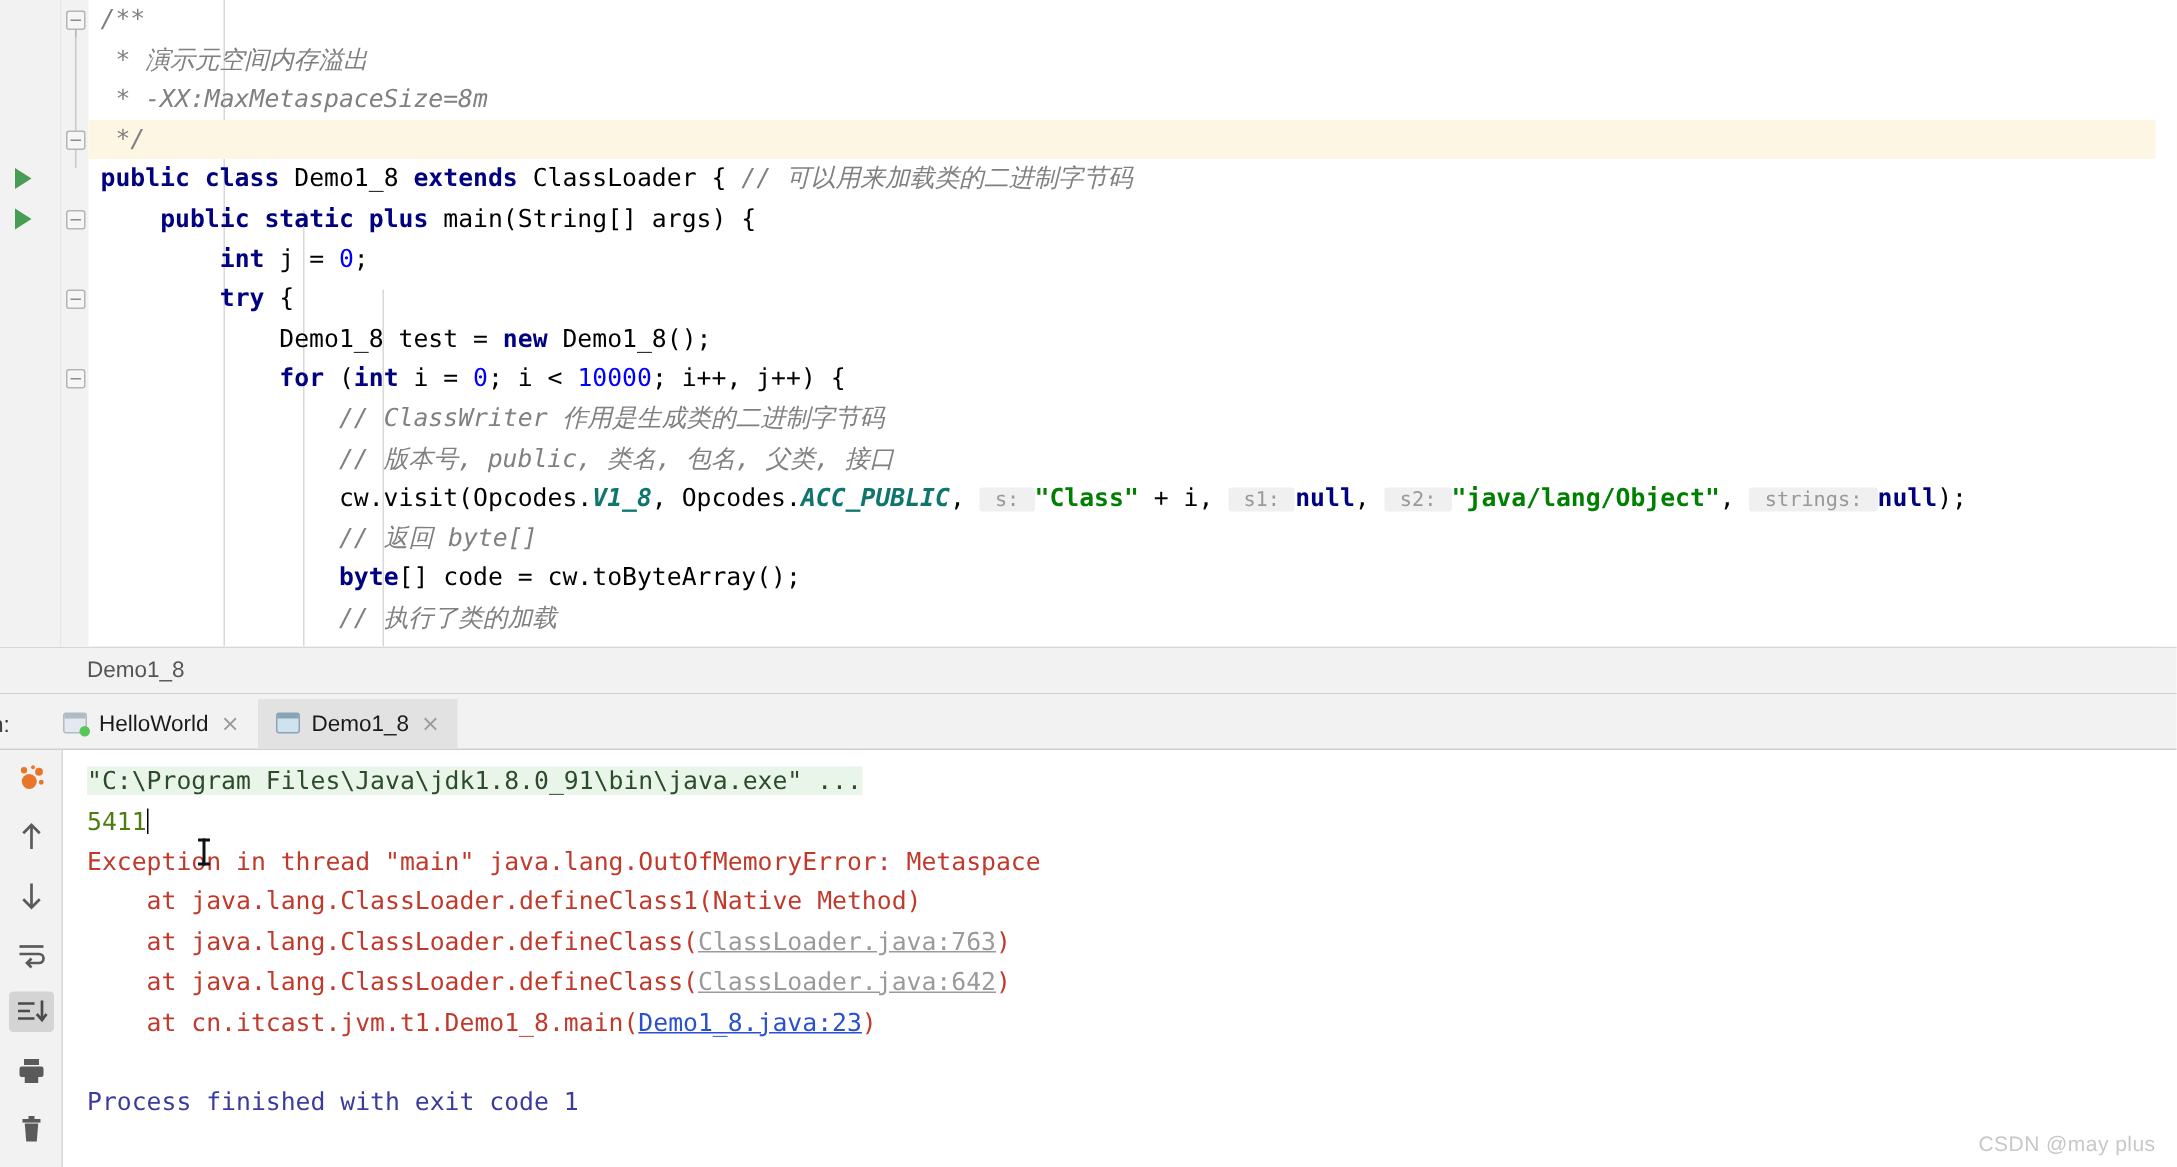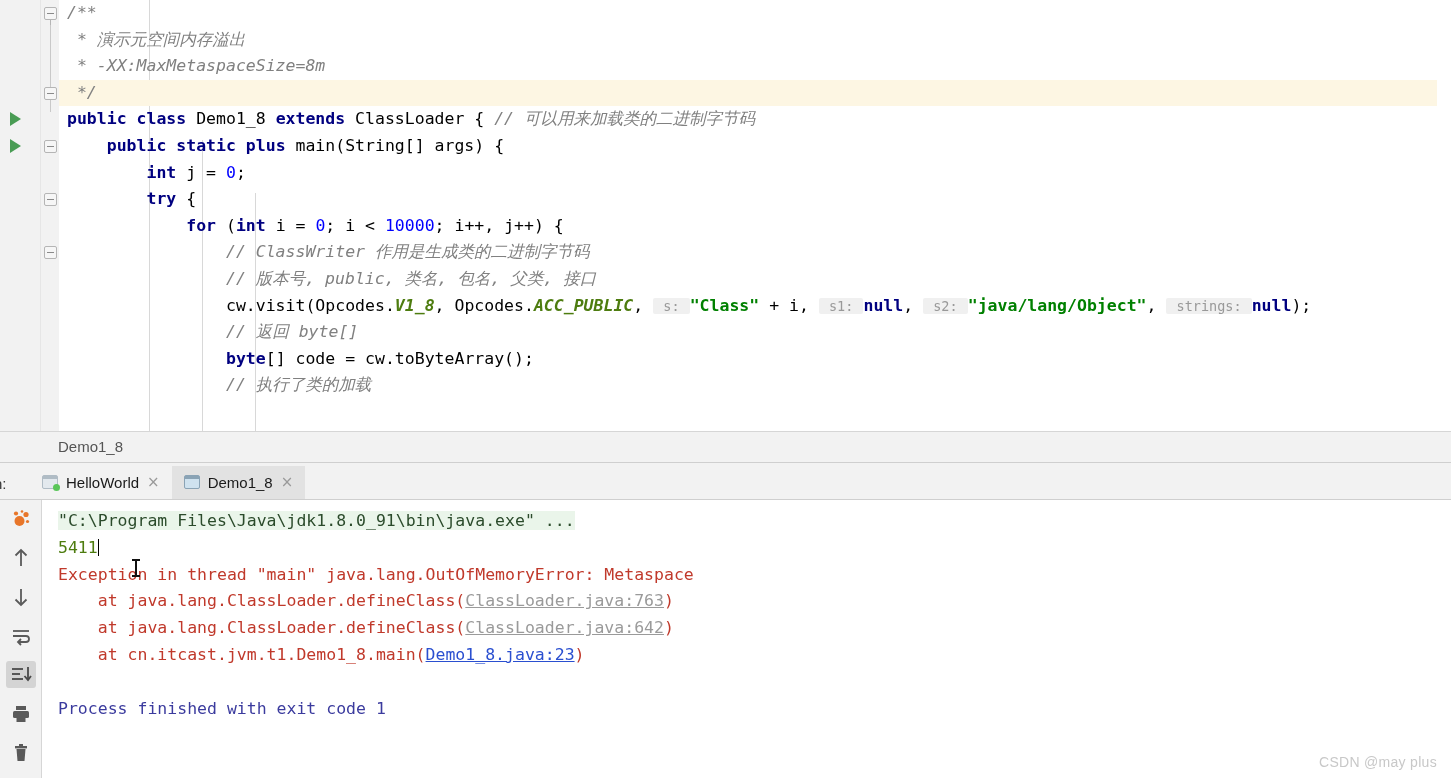--- a/index.html
+++ b/index.html
@@ -61,21 +61,21 @@
   }
   .line.hl { background: #fdf6e3; }
 
   
   .kw      { color: #000080; font-weight: bold; }
   .plain   { color: #000000; }
   .str     { color: #008000; font-weight: bold; }
   .num     { color: #0000ff; }
   .cmt     { color: #808080; font-style: italic; }
   .doc     { color: #808080; font-style: italic; }
-  .stat    { color: #4d7c0f; font-weight: bold; font-style: italic; text-align: right; }
+  .stat    { color: #0f766e; font-weight: bold; font-style: italic; text-align: right; }
   .hint    { color: #999999; background: #f0f0f0; font-size: 13.5px;
              border-radius: 2px; padding: 0 2px; }
 
   
   .indent-guides { position: absolute; top:0; left:0; right:0; bottom:0;
                    pointer-events: none; }
   .iguide { position: absolute; width: 1px; background: #d8d8d8; }
 
   
   .run-arrow {
@@ -299,20 +299,21 @@
       </div>
       <div id="code-lines">
           <div class="line"><span class="doc">/**</span></div>
           <div class="line"><span class="doc"> * 演示元空间内存溢出</span></div>
           <div class="line"><span class="doc"> * -XX:MaxMetaspaceSize=8m</span></div>
           <div class="line hl"><span class="doc"> */</span></div>
           <div class="line"><span class="kw">public class</span><span class="plain"> Demo1_8 </span><span class="kw">extends</span><span class="plain"> ClassLoader { </span><span class="cmt">// 可以用来加载类的二进制字节码</span></div>
           <div class="line"><span class="plain">    </span><span class="kw">public static plus</span><span class="plain"> main(String[] args) {</span></div>
           <div class="line"><span class="plain">        </span><span class="kw">int</span><span class="plain"> j = </span><span class="num">0</span><span class="plain">;</span></div>
           <div class="line"><span class="plain">        </span><span class="kw">try</span><span class="plain"> {</span></div>
+          <div class="line"><span class="plain">            Demo1_8 test = </span><span class="kw">new</span><span class="plain"> Demo1_8();</span></div>
           <div class="line"><span class="plain">            </span><span class="kw">for</span><span class="plain"> (</span><span class="kw">int</span><span class="plain"> i = </span><span class="num">0</span><span class="plain">; i &lt; </span><span class="num">10000</span><span class="plain">; i++, j++) {</span></div>
           <div class="line"><span class="plain">                </span><span class="cmt">// ClassWriter 作用是生成类的二进制字节码</span></div>
           <div class="line"><span class="plain">                </span><span class="cmt">// 版本号, public, 类名, 包名, 父类, 接口</span></div>
           <div class="line"><span class="plain">                cw.visit(Opcodes.</span><span class="stat">V1_8</span><span class="plain">, Opcodes.</span><span class="stat">ACC_PUBLIC</span><span class="plain">, </span><span class="hint"> s: </span><span class="str">"Class"</span><span class="plain"> + i, </span><span class="hint"> s1: </span><span class="kw">null</span><span class="plain">, </span><span class="hint"> s2: </span><span class="str">"java/lang/Object"</span><span class="plain">, </span><span class="hint"> strings: </span><span class="kw">null</span><span class="plain">);</span></div>
           <div class="line"><span class="plain">                </span><span class="cmt">// 返回 byte[]</span></div>
           <div class="line"><span class="plain">                </span><span class="kw">byte</span><span class="plain">[] code = cw.toByteArray();</span></div>
           <div class="line"><span class="plain">                </span><span class="cmt">// 执行了类的加载</span></div>
         </div>
     </div>
     <div class="scroll-right"></div>
@@ -402,20 +403,21 @@
             <path d="M5.5 6 H14.5 L13.5 18 H6.5 Z" fill="#5a5a5a"></path>
           </svg>
         </div>
       </div>
 
       <div class="console">
         <div id="console-lines">
             <div class="cline"><span class="c-cmd">"C:\Program Files\Java\jdk1.8.0_91\bin\java.exe" ...</span></div>
             <div class="cline"><span class="c-out">5411</span><span class="caret"></span></div>
             <div class="cline"><span class="c-err">Exception in thread "main" java.lang.OutOfMemoryError: Metaspace</span></div>
+            <div class="cline"><span class="c-err">    at java.lang.ClassLoader.defineClass1(Native Method)</span></div>
             <div class="cline"><span class="c-err">    at java.lang.ClassLoader.defineClass(</span><span class="c-link">ClassLoader.java:763</span><span class="c-err">)</span></div>
             <div class="cline"><span class="c-err">    at java.lang.ClassLoader.defineClass(</span><span class="c-link">ClassLoader.java:642</span><span class="c-err">)</span></div>
             <div class="cline"><span class="c-err">    at cn.itcast.jvm.t1.Demo1_8.main(</span><span class="c-link-b">Demo1_8.java:23</span><span class="c-err">)</span></div>
             <div class="cline">&nbsp;</div>
             <div class="cline"><span class="c-fin">Process finished with exit code 1</span></div>
           </div>
         <div class="mouse-ibeam" style="left:93px; top:59px;"></div>
       </div>
 
       <div class="watermark">CSDN @may plus</div>

